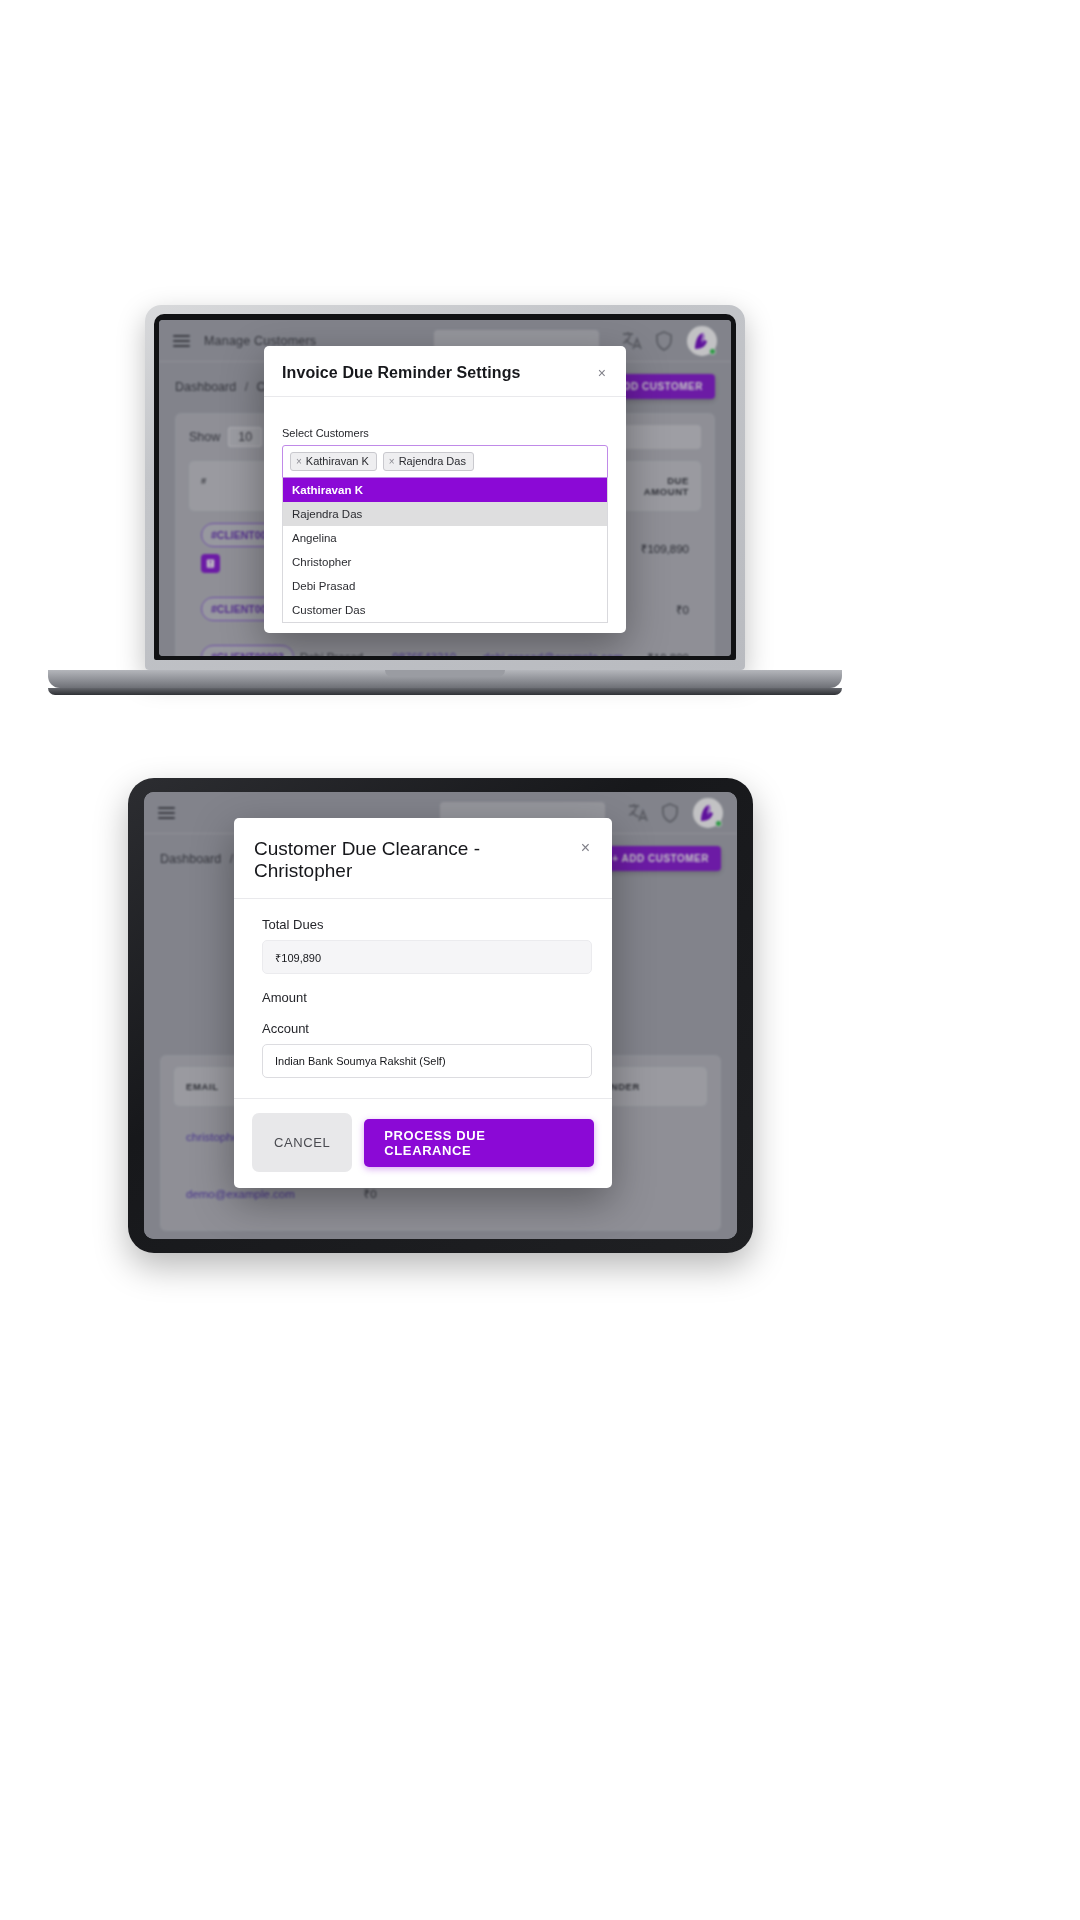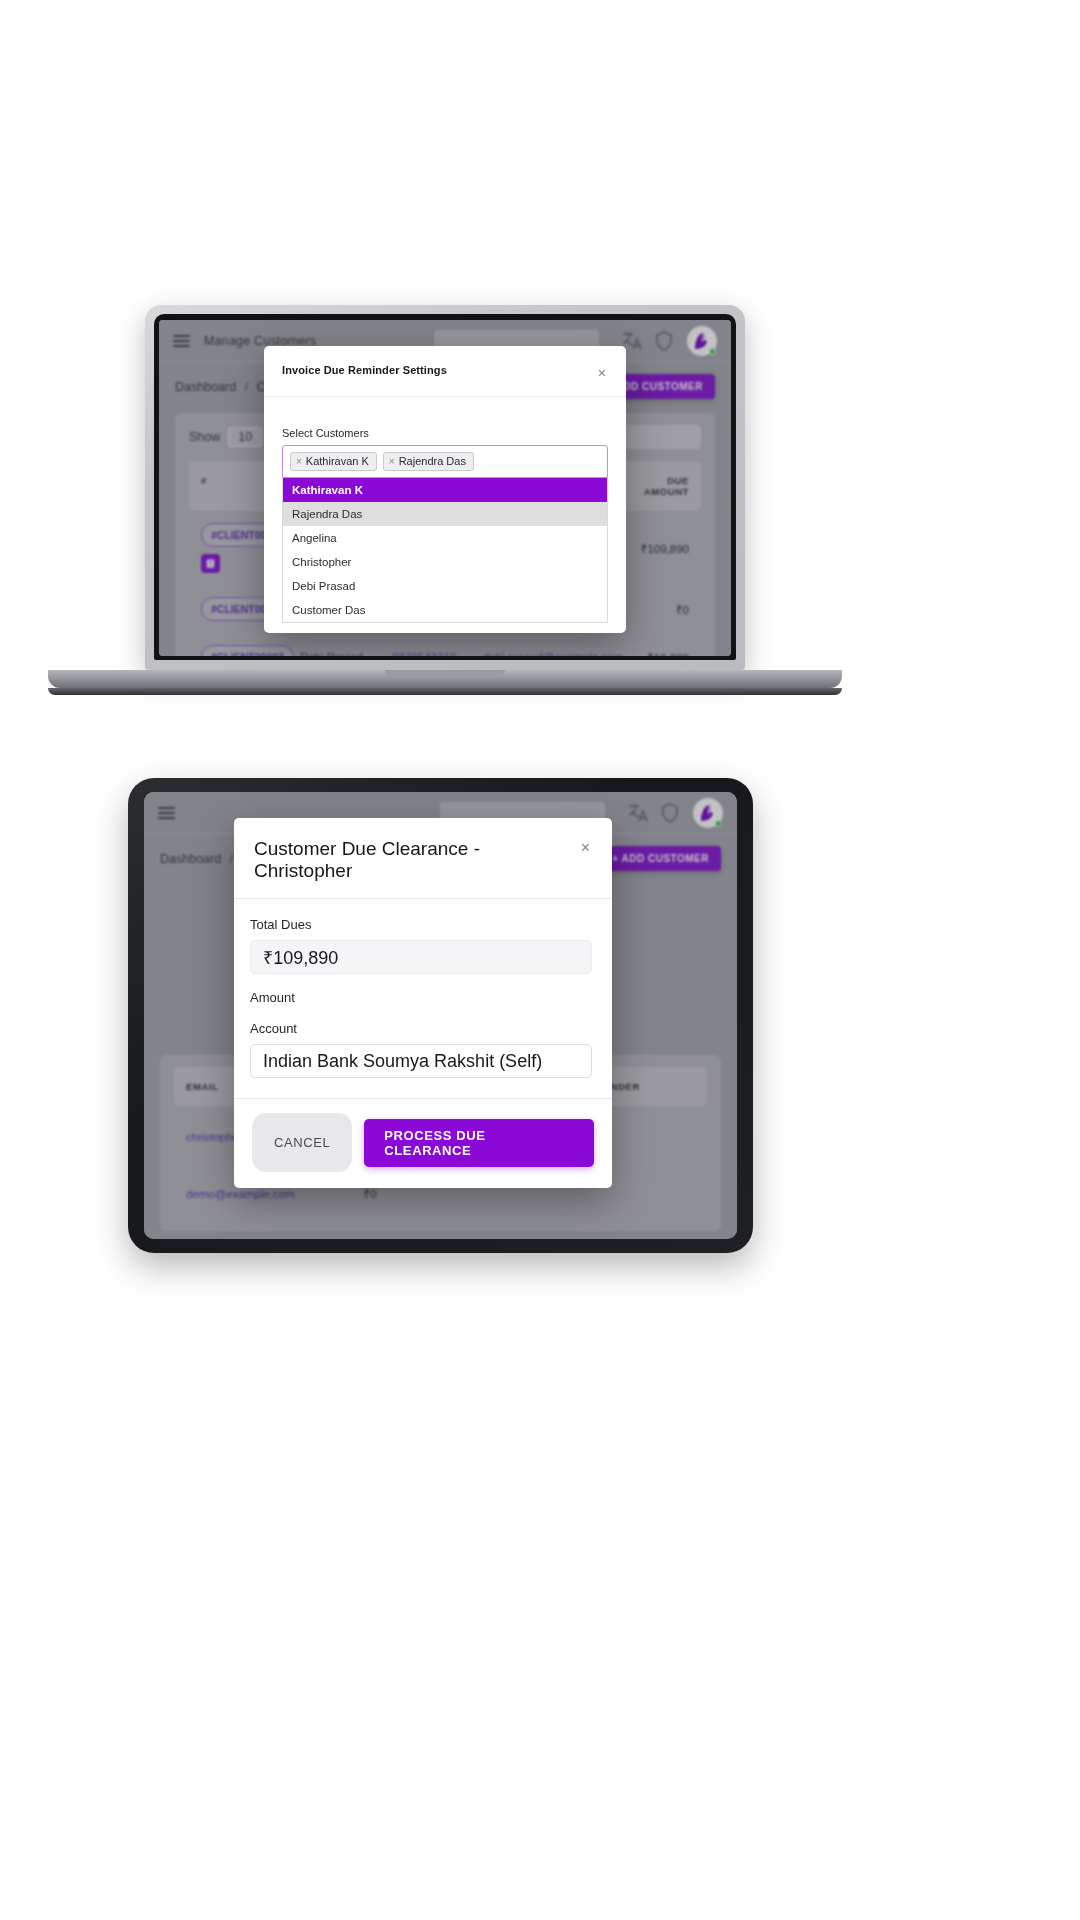--- a/index.html
+++ b/index.html
@@ -146,21 +146,21 @@
   .backdrop { position:absolute; inset:0; background:rgba(20,20,28,.26); }
   .modal {
     position:absolute; background:#ffffff; border-radius:5px;
     box-shadow:0 14px 40px rgba(0,0,0,.34);
     overflow:hidden;
   }
   .modal-header {
     display:flex; align-items:flex-start; justify-content:space-between;
     padding:18px 18px 14px 18px;
   }
-  .modal-title { font-size:11px; font-weight:700; color:#17181c; letter-spacing:.1px; }
+  .modal-title { font-size:16px; font-weight:700; color:#17181c; letter-spacing:.1px; }
   .modal-close {
     font-size:14px; color:#808089; line-height:1; padding:2px 2px; cursor:pointer;
   }
   .modal-divider { height:1px; background:#e9e9ec; }
   .modal-body { padding:16px 18px 10px 18px; }
   .modal-desc { font-size:11.5px; color:#3b3c42; line-height:1.55; }
   .field-label { font-size:11px; color:#26272c; margin:14px 0 6px 0; font-weight:400; }
 
   
   .multiselect {
@@ -177,30 +177,30 @@
   .opt { font-size:11.5px; color:#2b2c31; padding:6px 9px; }
   .opt.selected { background:#8b09d6; color:#fff; font-weight:600; }
   .opt.hovered { background:#dededf; }
 
   
   .t-modal-title { font-size:19px; font-weight:400; color:#16171b; }
   .t-field-label { font-size:13px; color:#25262b; margin:0 0 8px 0; }
   .t-input {
     height:34px; border:1px solid #dcdce0; border-radius:5px;
     display:flex; align-items:center; padding:0 12px;
-    font-size:18px; color:#17181c; background:#fff;
+    font-size:11px; color:#17181c; background:#fff;
   }
   .t-input.readonly { background:#f5f5f7; border-color:#ebebee; }
   .t-footer {
     display:flex; justify-content:flex-end; align-items:center; gap:12px;
     padding:14px 18px 16px 18px;
   }
   .btn-cancel {
     background:#e8e8ea; color:#4a4b51; font-size:13px; font-weight:400;
-    letter-spacing:.6px; padding:22px 22px; border-radius:14px; cursor:pointer;
+    letter-spacing:.6px; padding:22px 22px; border-radius:7px; cursor:pointer;
   }
   .btn-primary {
     background:#8b09d6; color:#fff; font-size:13px; font-weight:700;
     letter-spacing:.6px; padding:9px 20px; border-radius:5px; cursor:pointer;
     box-shadow:0 2px 7px rgba(139,9,214,.35);
   }
   .blurred { filter: blur(1.1px); }
 </style>
 </head>
 <body>
@@ -427,21 +427,21 @@
         </div>
 
         <div class="backdrop"></div>
 
         <div class="modal" style="left:90px; top:26px; width:378px;">
           <div class="modal-header" style="padding:20px 20px 16px 20px;">
             <div class="t-modal-title">Customer Due Clearance - Christopher</div>
             <div class="modal-close" style="font-size:16px;">×</div>
           </div>
           <div class="modal-divider"></div>
-          <div class="modal-body" style="padding:18px 20px 6px 16px;">
+          <div class="modal-body" style="padding:18px 20px 6px 28px;">
             <div class="t-field-label">Total Dues</div>
             <div class="t-input readonly">₹109,890</div>
 
             <div class="t-field-label" style="margin-top:16px;">Amount</div>
 
             <div class="t-field-label" style="margin-top:16px;">Account</div>
             <div class="t-input">Indian Bank Soumya Rakshit (Self)</div>
           </div>
           <div class="modal-divider" style="margin-top:14px;"></div>
           <div class="t-footer">

